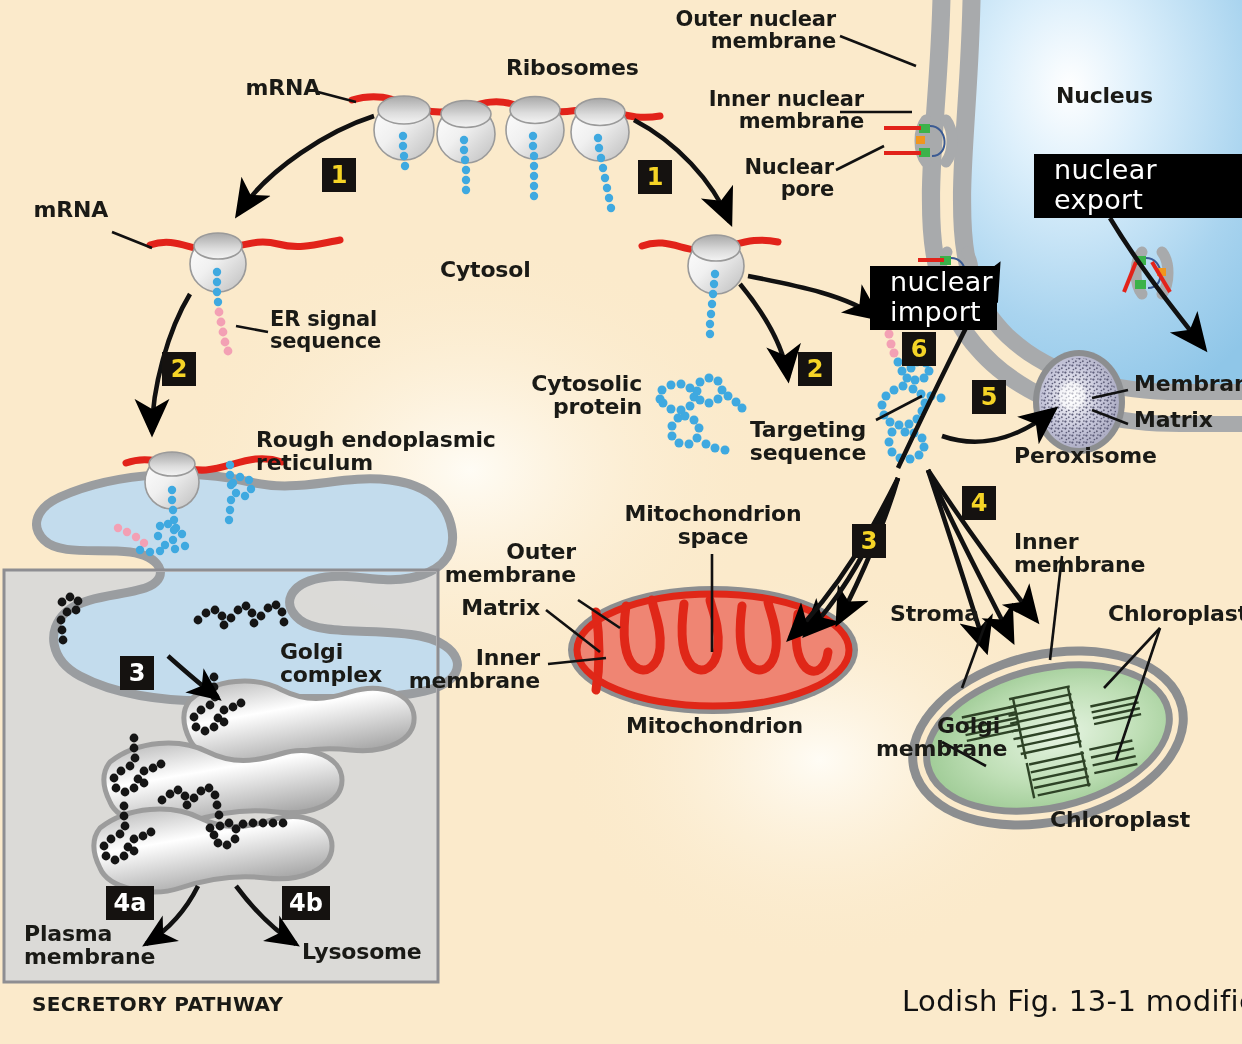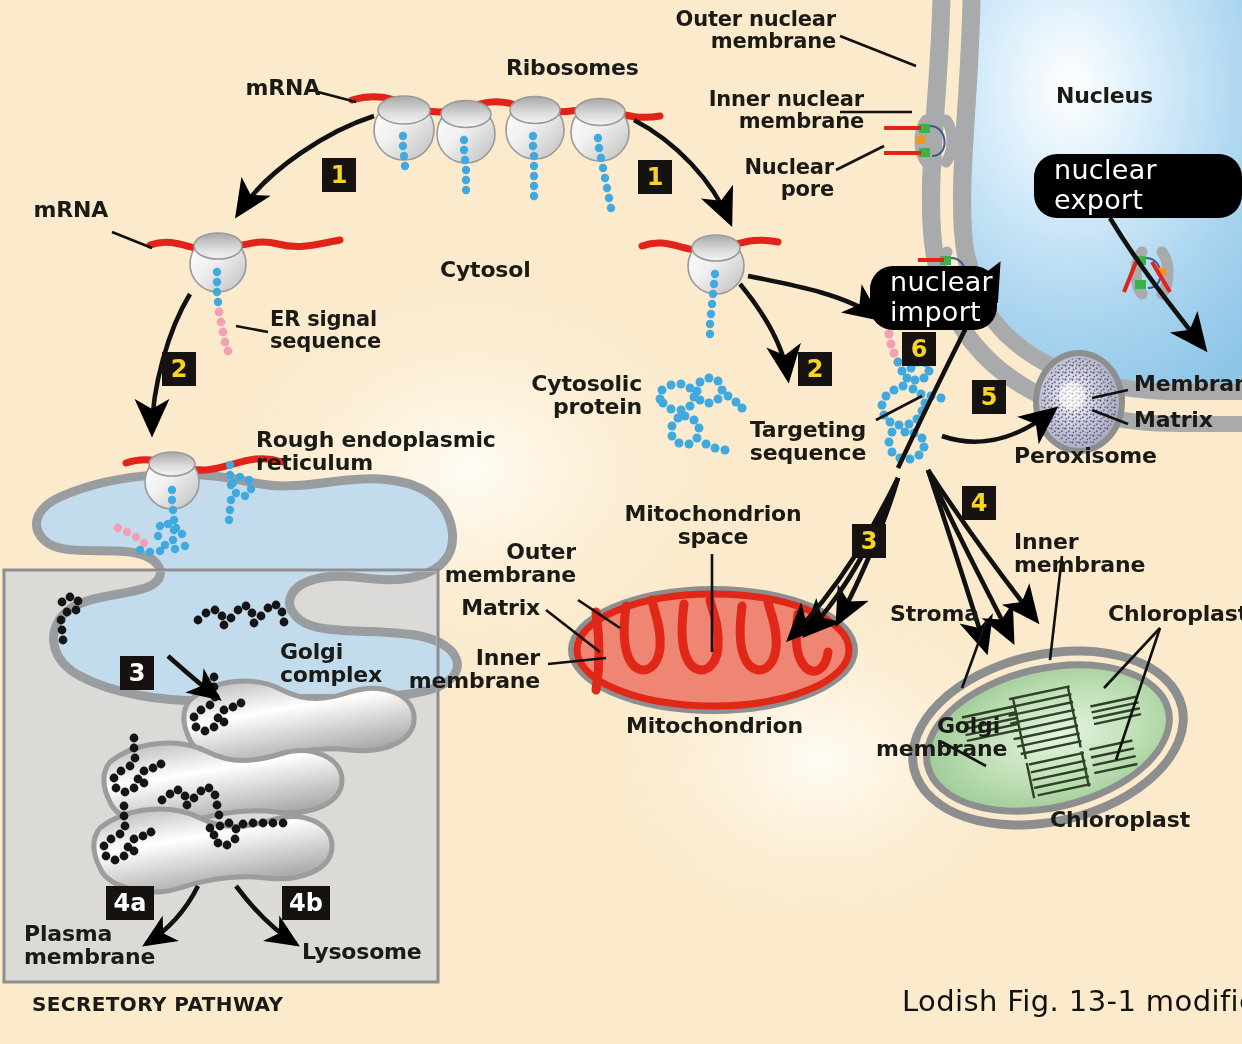--- a/index.html
+++ b/index.html
@@ -57,21 +57,20 @@
     position: absolute;
     background: #000000;
     color: #ffffff;
     font-family: "DejaVu Sans", "Liberation Sans", sans-serif;
     font-weight: normal;
     font-size: 27px;
     line-height: 1.12;
     padding: 1px 4px 3px 20px;
     white-space: pre-line;
     letter-spacing: 0.3px;
-    border-radius: 23px;
   }
   .credit {
     position: absolute;
     font-family: "DejaVu Sans", "Liberation Sans", sans-serif;
     font-size: 29px;
     color: #111111;
     letter-spacing: 0.4px;
     white-space: nowrap;
   }
 </style>

